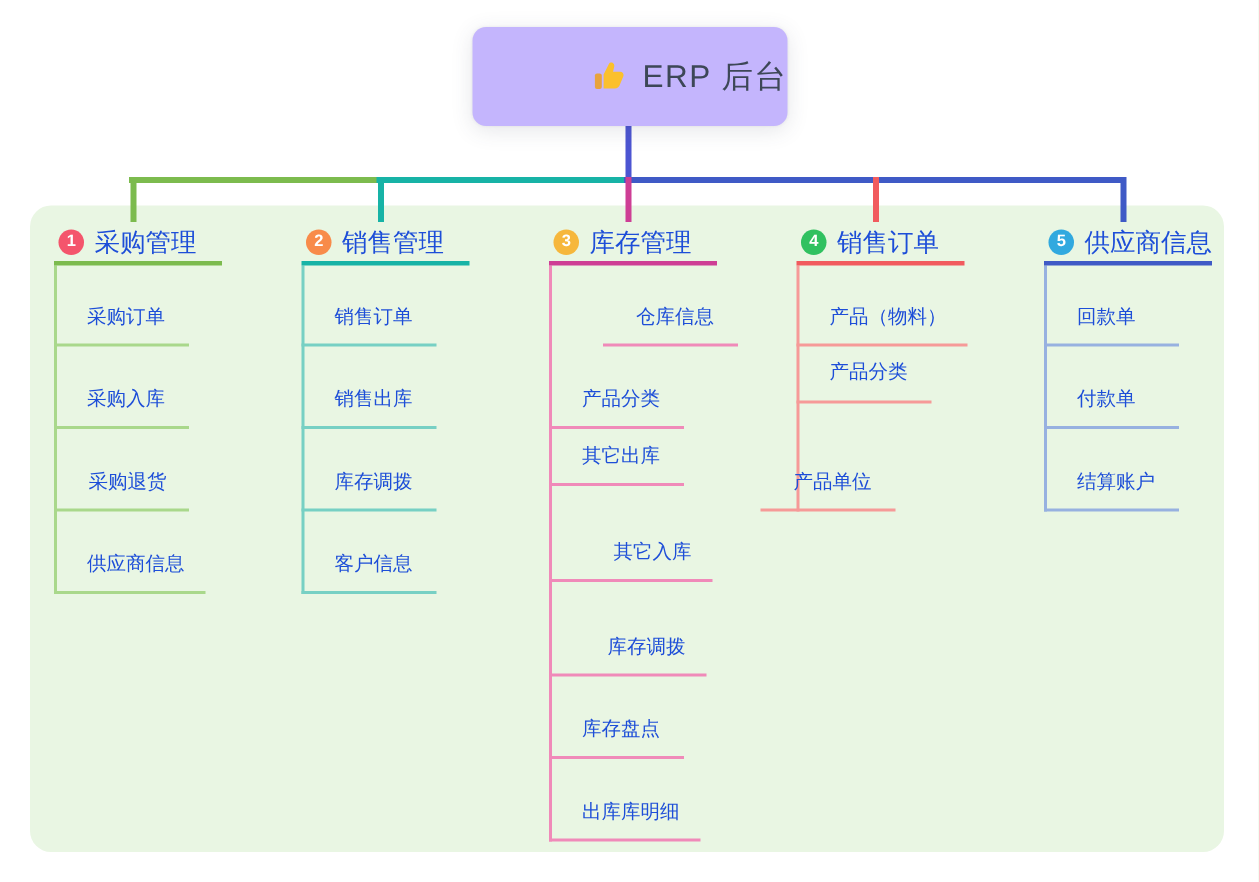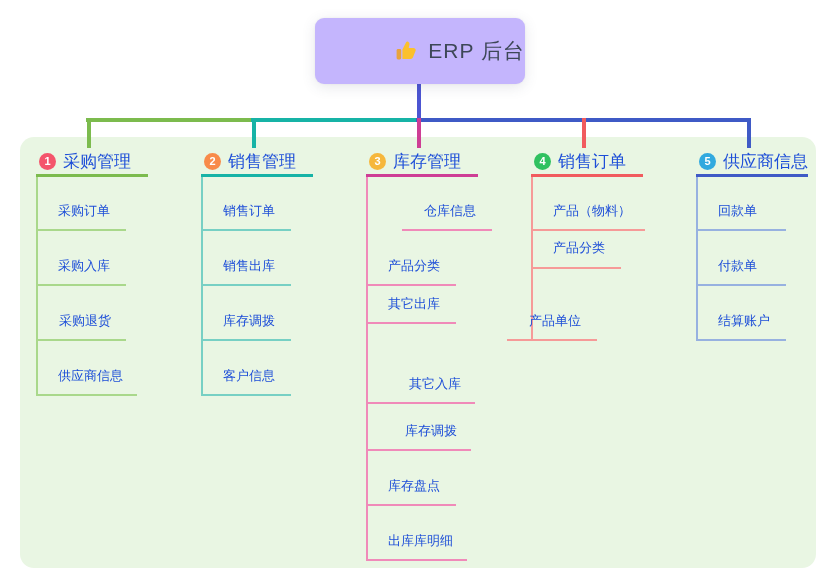--- a/index.html
+++ b/index.html
@@ -126,21 +126,21 @@
     <div class="leaf-item" style="left: 201px; top: 368px; border-bottom-color: rgb(119, 208, 196);">客户信息</div>
     <div class="vline" style="left: 417px; top: 118px; width: 4px; height: 30px; background: rgb(206, 62, 149);"></div>
     <div class="branch-title" style="left: 366px; border-bottom-color: rgb(206, 62, 149);">
       <span class="badge" style="background: rgb(246, 183, 60);">3</span>
       <span class="title-label">库存管理</span>
     </div>
     <div class="vline" style="left: 366px; top: 177px; width: 2px; height: 384px; background: rgb(240, 138, 185);"></div>
     <div class="leaf-item" style="left: 366px; top: 203px; border-bottom-color: rgb(240, 138, 185); margin-left: 36px;">仓库信息</div>
     <div class="leaf-item" style="left: 366px; top: 258px; border-bottom-color: rgb(240, 138, 185);">产品分类</div>
     <div class="leaf-item" style="left: 366px; top: 296px; border-bottom-color: rgb(240, 138, 185);">其它出库</div>
-    <div class="leaf-item" style="left: 366px; top: 376px; border-bottom-color: rgb(240, 138, 185); padding-left: 43px;">其它入库</div>
+    <div class="leaf-item" style="left: 366px; top: 360px; border-bottom-color: rgb(240, 138, 185); padding-left: 43px;">其它入库</div>
     <div class="leaf-item" style="left: 366px; top: 423px; border-bottom-color: rgb(240, 138, 185); padding-left: 39px;">库存调拨</div>
     <div class="leaf-item" style="left: 366px; top: 478px; border-bottom-color: rgb(240, 138, 185);">库存盘点</div>
     <div class="leaf-item" style="left: 366px; top: 533px; border-bottom-color: rgb(240, 138, 185);">出库库明细</div>
     <div class="vline" style="left: 582px; top: 118px; width: 4px; height: 30px; background: rgb(241, 91, 94);"></div>
     <div class="branch-title" style="left: 531px; border-bottom-color: rgb(241, 91, 94);">
       <span class="badge" style="background: rgb(48, 193, 96);">4</span>
       <span class="title-label">销售订单</span>
     </div>
     <div class="vline" style="left: 531px; top: 177px; width: 2px; height: 164px; background: rgb(246, 154, 152);"></div>
     <div class="leaf-item" style="left: 531px; top: 203px; border-bottom-color: rgb(246, 154, 152);">产品（物料）</div>

